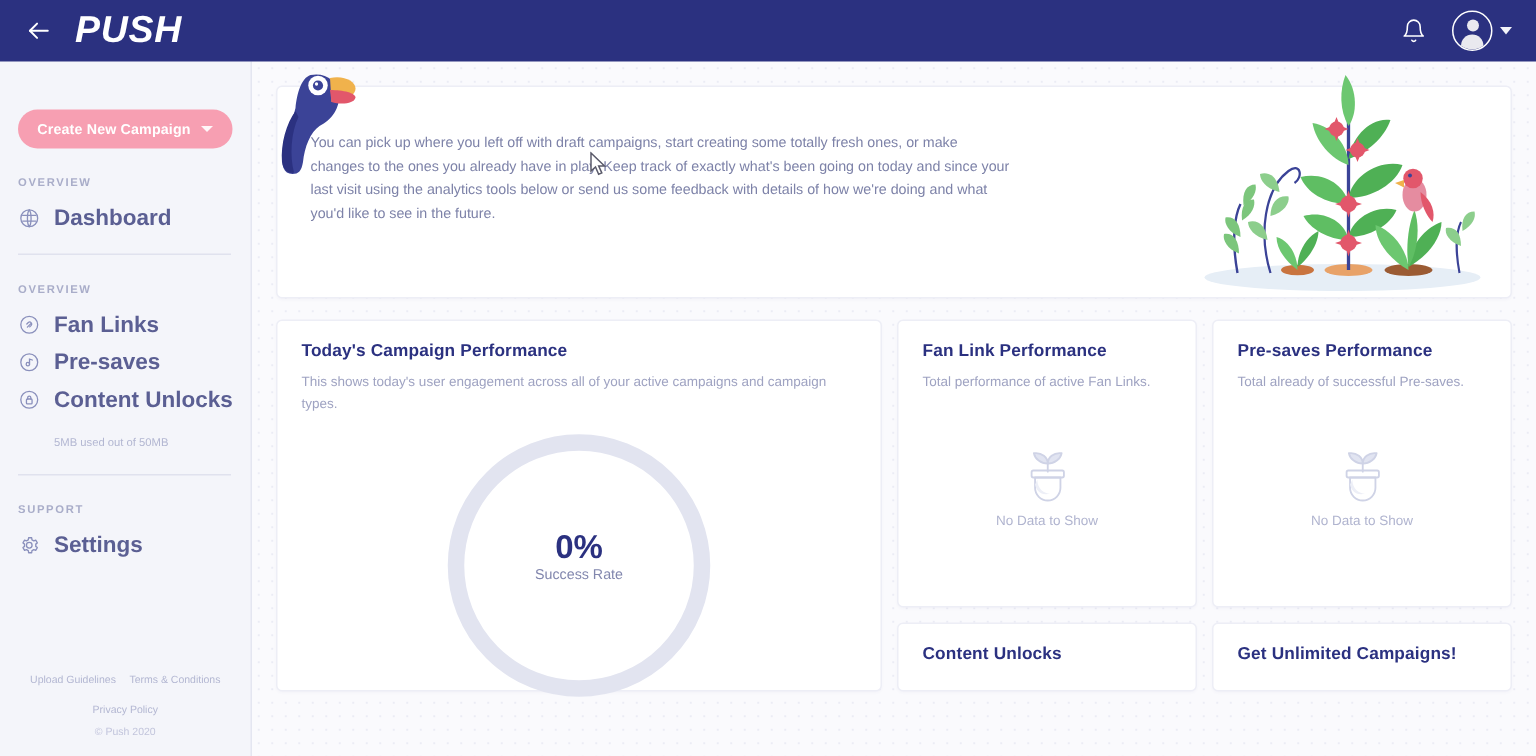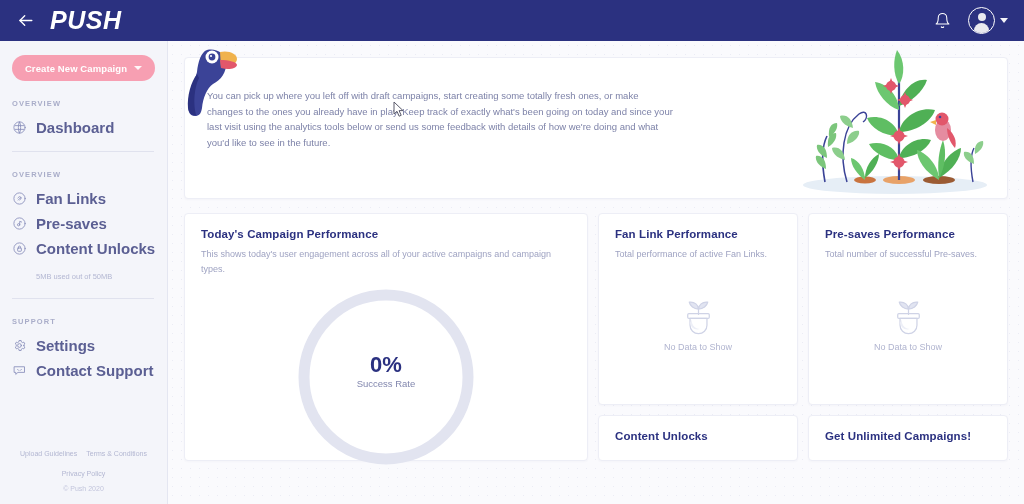--- a/index.html
+++ b/index.html
@@ -51,21 +51,21 @@
 
   
   .body { flex: 1; display: flex; min-height: 0; position: relative; }
 
   
   .sidebar {
     width: 168px; flex: 0 0 168px;
     background: #F4F5FA;
     border-right: 1px solid #E4E6F1;
     position: relative;
-    padding-top: 14px;
+    padding-top: 32px;
   }
   .cta-btn {
     margin: 0 12px;
     height: 26px;
     border-radius: 14px;
     background: #F79FB2;
     color: #ffffff;
     font-size: 9.5px;
     font-weight: 700;
     display: flex; align-items: center; justify-content: center;
@@ -290,31 +290,20 @@
           <svg viewBox="0 0 24 24" fill="none" stroke="currentColor" stroke-width="1.4" stroke-linecap="round" stroke-linejoin="round">
             <circle cx="12" cy="12" r="3"></circle>
             <path d="M19 12a7 7 0 0 0-.1-1.2l1.7-1.3-1.7-2.9-2 .8a7 7 0 0 0-2-1.2L14.6 4h-3.3l-.3 2.2a7 7 0 0 0-2 1.2l-2-.8L5.3 9.5 7 10.8A7 7 0 0 0 7 13.2l-1.7 1.3 1.7 2.9 2-.8a7 7 0 0 0 2 1.2l.3 2.2h3.3l.3-2.2a7 7 0 0 0 2-1.2l2 .8 1.7-2.9-1.7-1.3c.06-.4.1-.8.1-1.2z"></path>
           </svg>
         </span>
         <span class="nav-text">
           <span class="nav-label">Settings</span>
         </span>
       </div>
 
-      <div class="nav-item">
-        <span class="nav-icon">
-          <svg viewBox="0 0 24 24" fill="none" stroke="currentColor" stroke-width="1.4" stroke-linecap="round" stroke-linejoin="round">
-            <path d="M4 6h16v9H9.5L6 18.2V15H4z"></path>
-            <path d="M9 10.2l1.6 1.6M15 10.2l-1.6 1.6"></path>
-          </svg>
-        </span>
-        <span class="nav-text">
-          <span class="nav-label">Contact Support</span>
-        </span>
-      </div>
 
       <div class="sidebar-footer">
         <div class="footer-links">
           <span class="lk">Upload Guidelines</span>
           <span class="lk">Terms &amp; Conditions</span>
           <span class="lk">Privacy Policy</span>
         </div>
         <div class="copyright">© Push 2020</div>
       </div>
     </div>
@@ -436,21 +425,21 @@
                 <path d="M13 29 h22 v9 a11 11 0 0 1 -22 0z"></path>
                 <path d="M15 31 c0 8 6 12 11 12 -8 2 -12 -3 -13 -8z" fill="#EDEFF7" stroke="none"></path>
               </svg>
             </span>
             <div class="empty-label">No Data to Show</div>
           </div>
         </div>
 
         <div class="card card-small">
           <div class="card-title">Pre-saves Performance</div>
-          <div class="card-desc">Total number of successful Pre-saves.</div>
+          <div class="card-desc">Total already of successful Pre-saves.</div>
           <div class="empty-state">
             <span class="pot-icon">
               <svg viewBox="0 0 48 52" fill="none" stroke="currentColor" stroke-width="1.6" stroke-linecap="round" stroke-linejoin="round">
                 <path d="M24 24 V14"></path>
                 <path d="M24 17 C18 17 13 13 12 8 C19 7 24 12 24 17z" fill="#E1E4F1" stroke="none"></path>
                 <path d="M24 17 C30 17 35 13 36 8 C29 7 24 12 24 17z" fill="#E1E4F1" stroke="none"></path>
                 <path d="M24 17 C18 17 13 13 12 8 C19 7 24 12 24 17z"></path>
                 <path d="M24 17 C30 17 35 13 36 8 C29 7 24 12 24 17z"></path>
                 <rect x="10" y="23" width="28" height="6" rx="1.5"></rect>
                 <path d="M13 29 h22 v9 a11 11 0 0 1 -22 0z"></path>

